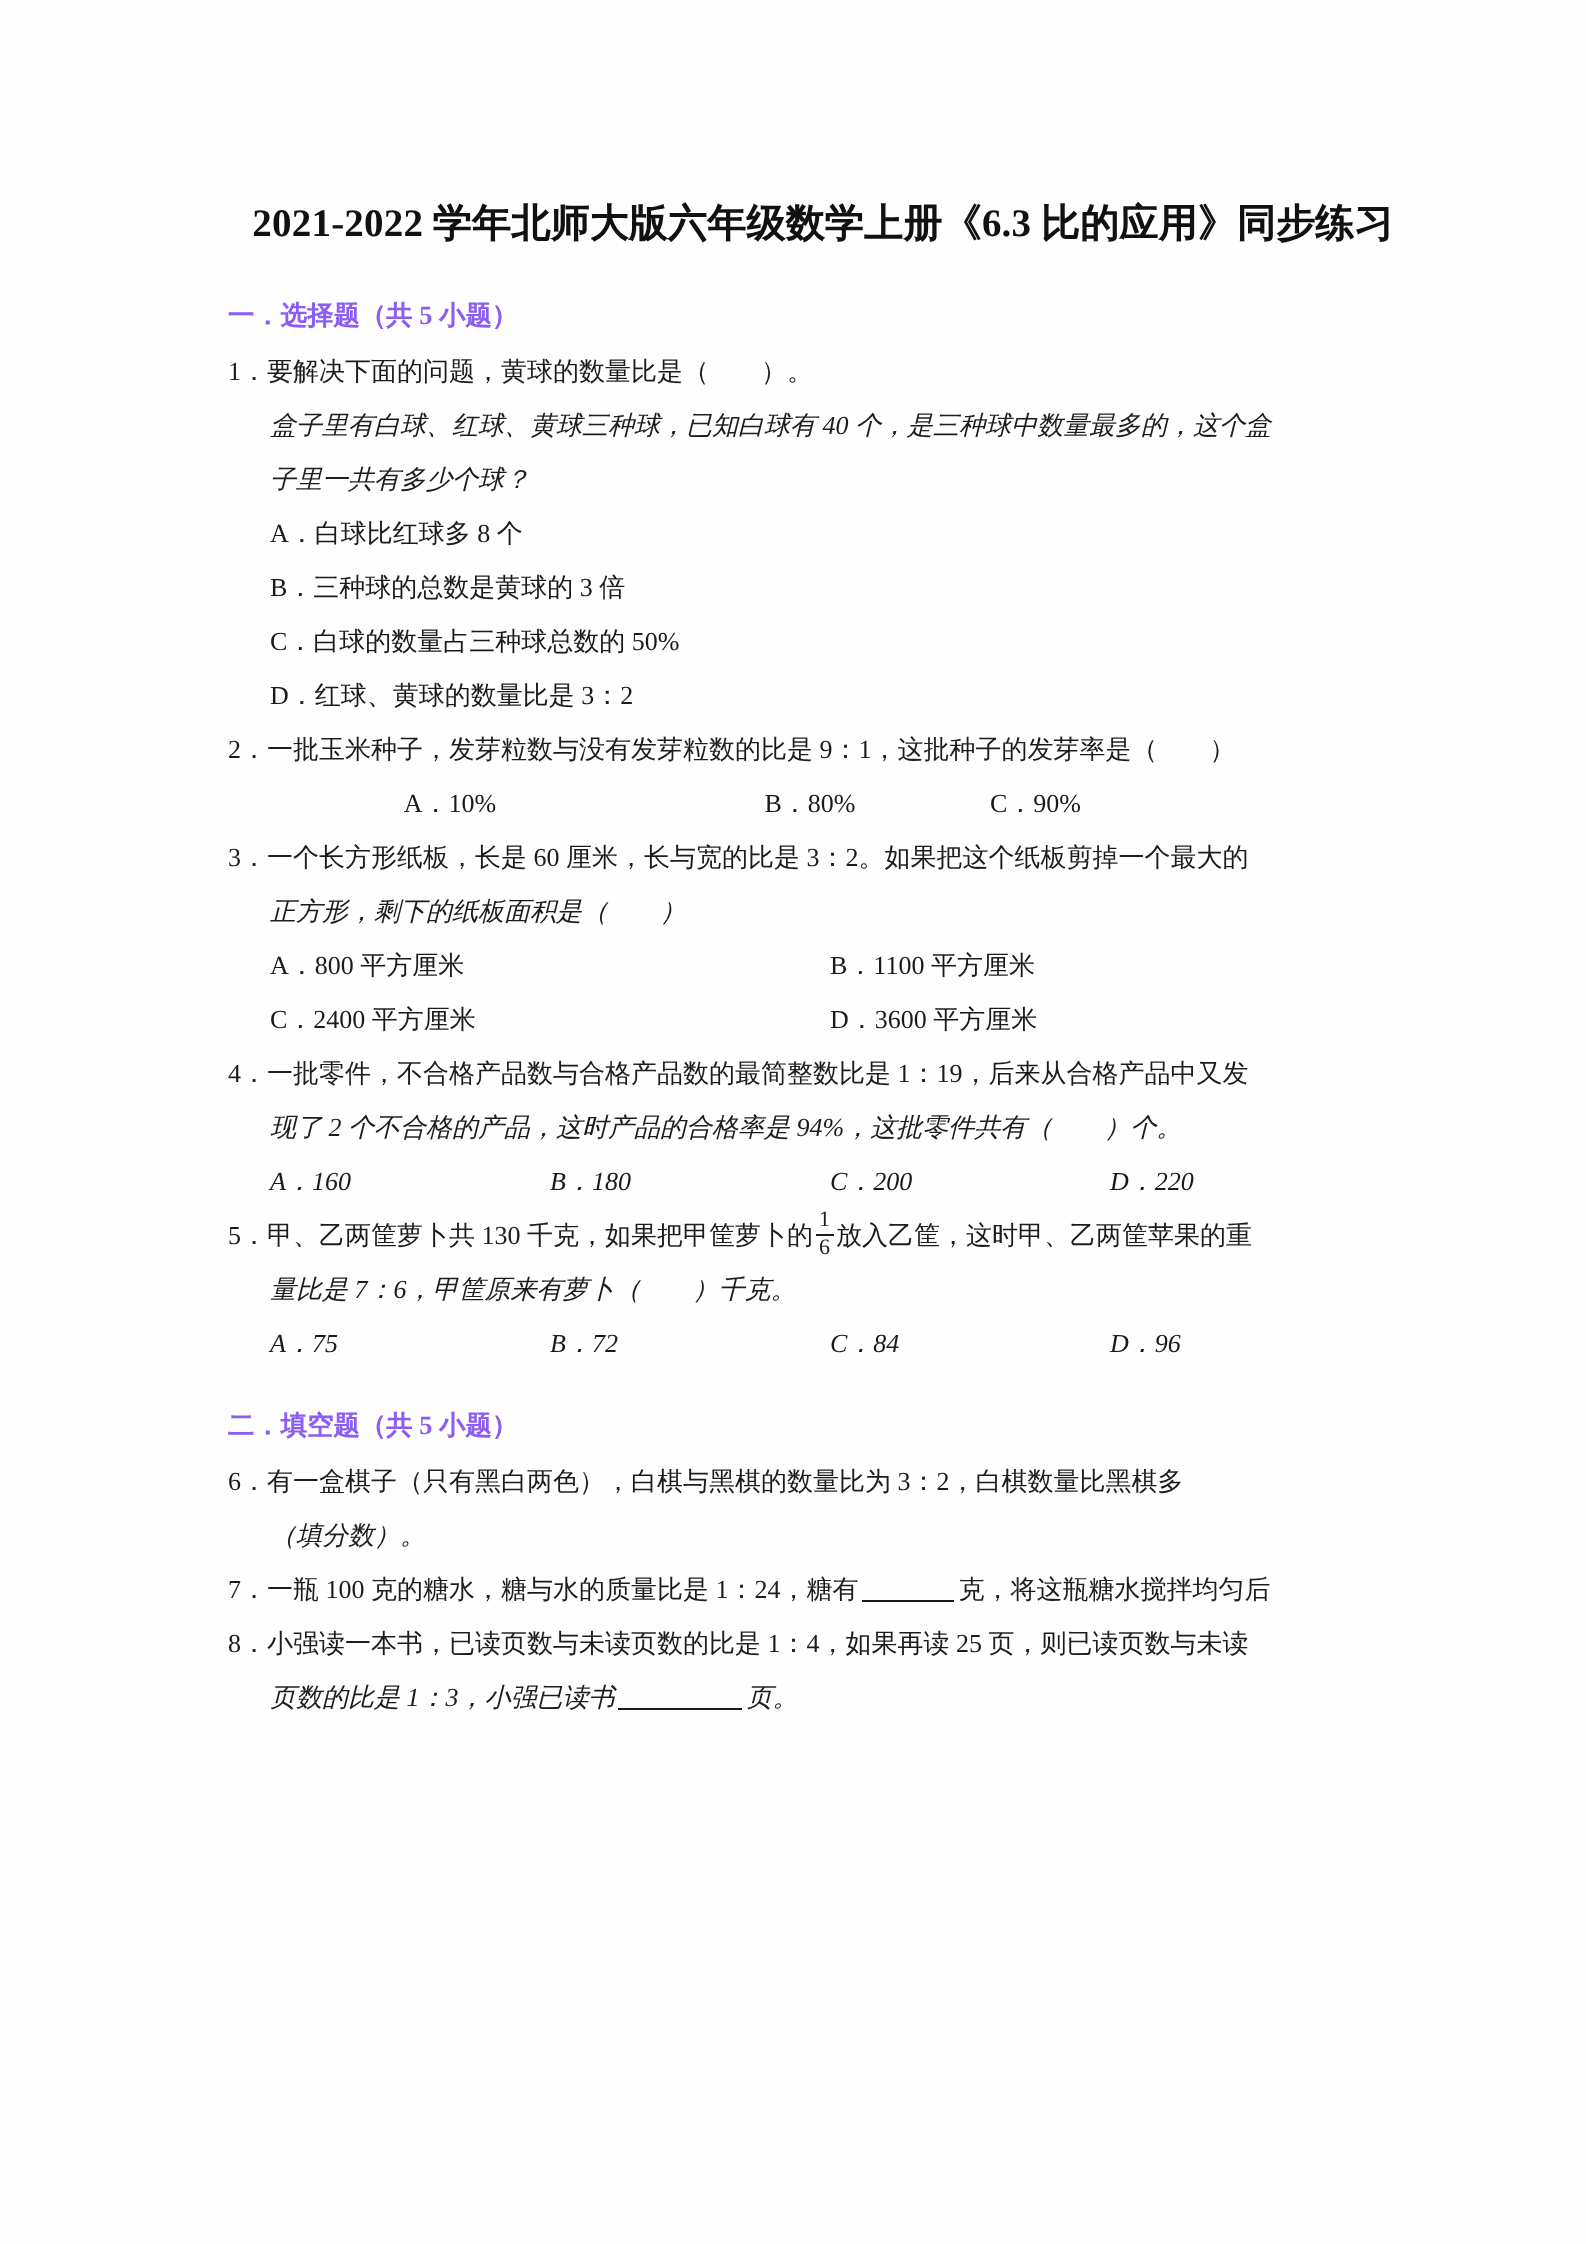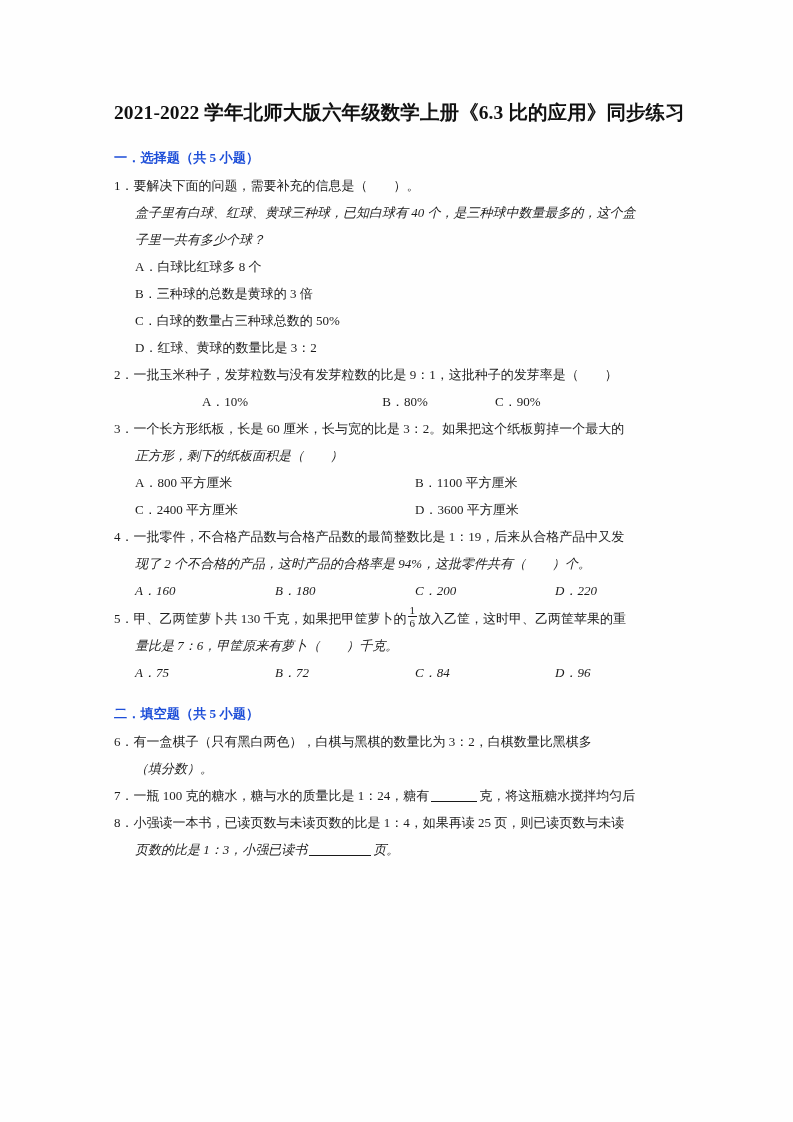--- a/index.html
+++ b/index.html
@@ -24,32 +24,32 @@
     background: #fefefe;
   }
 
   
   .doc-title {
     margin: 0;
     padding-top: 96px;
     font-size: 19.5px;
     font-weight: bold;
     line-height: 34px;
-    text-align: left;
+    text-align: right;
     letter-spacing: 0.1px;
     color: #111;
   }
 
   
   .section-heading {
     margin: 17px 0 3px 0;
     font-size: 13.2px;
     font-weight: bold;
     line-height: 22px;
-    color: #1d4ed8;
+    color: #8b5cf6;
   }
 
   
   .question {
     margin: 0;
   }
   .qline {
     font-size: 13px;
     line-height: 27px;
     color: #1c1c1c;
@@ -121,21 +121,21 @@
 </head>
 <body>
 
 <div class="page">
 
   <h1 class="doc-title">2021-2022 学年北师大版六年级数学上册《6.3  比的应用》同步练习</h1>
 
   <div id="body-content">
       <div class="section-heading">一．选择题（共 5 小题）</div>
       <div class="question">
-        <div class="qline first"><span class="qnum">1．</span><span>要解决下面的问题，需要补充的信息是（　　）。</span></div>
+        <div class="qline first"><span class="qnum">1．</span><span>要解决下面的问题，黄球的数量比是（　　）。</span></div>
         <div class="qline cont"><span>盒子里有白球、红球、黄球三种球，已知白球有 40 个，是三种球中数量最多的，这个盒</span></div>
         <div class="qline cont"><span>子里一共有多少个球？</span></div>
         <div class="options cols-1"><span class="opt">A．白球比红球多 8 个</span></div>
         <div class="options cols-1"><span class="opt">B．三种球的总数是黄球的 3 倍</span></div>
         <div class="options cols-1"><span class="opt">C．白球的数量占三种球总数的 50%</span></div>
         <div class="options cols-1"><span class="opt">D．红球、黄球的数量比是 3：2</span></div>
       </div>
       <div class="question">
         <div class="qline first"><span class="qnum">2．</span><span>一批玉米种子，发芽粒数与没有发芽粒数的比是 9：1，这批种子的发芽率是（　　）</span></div>
         <div class="options cols-3"><span class="opt">A．10%</span><span class="opt">B．80%</span><span class="opt">C．90%</span></div>

